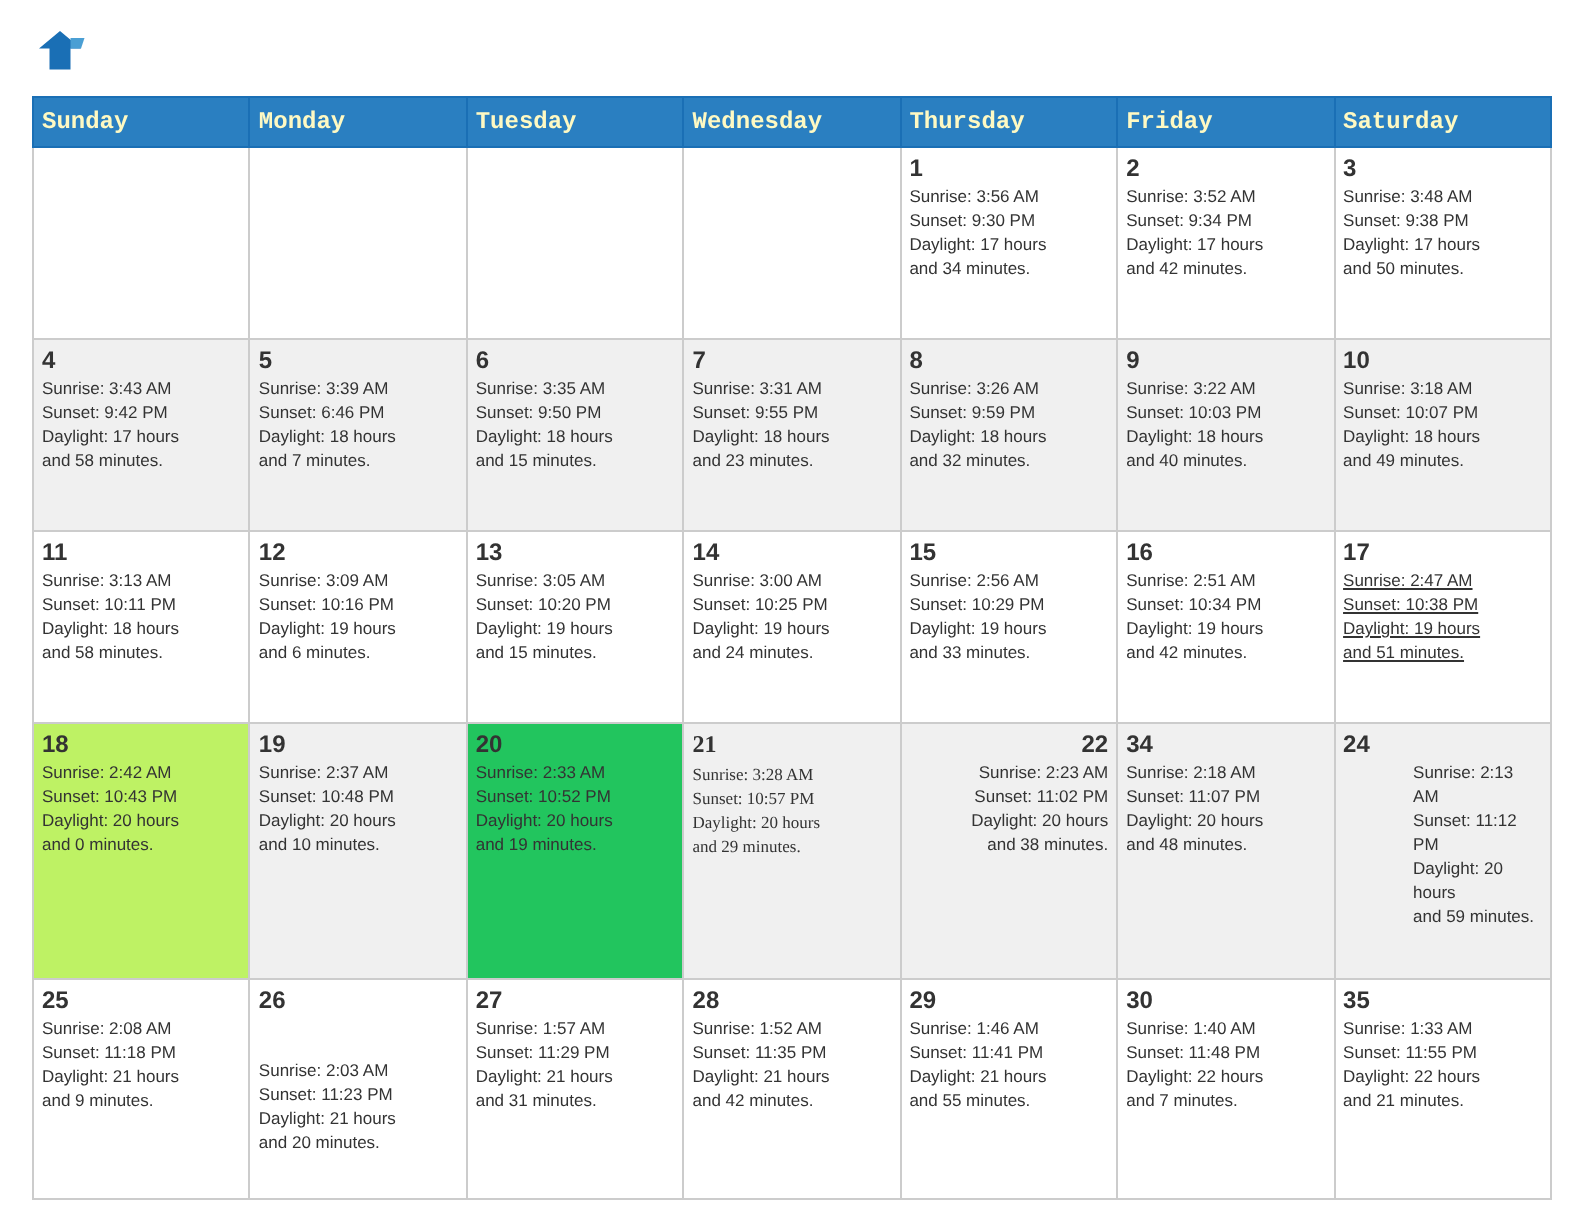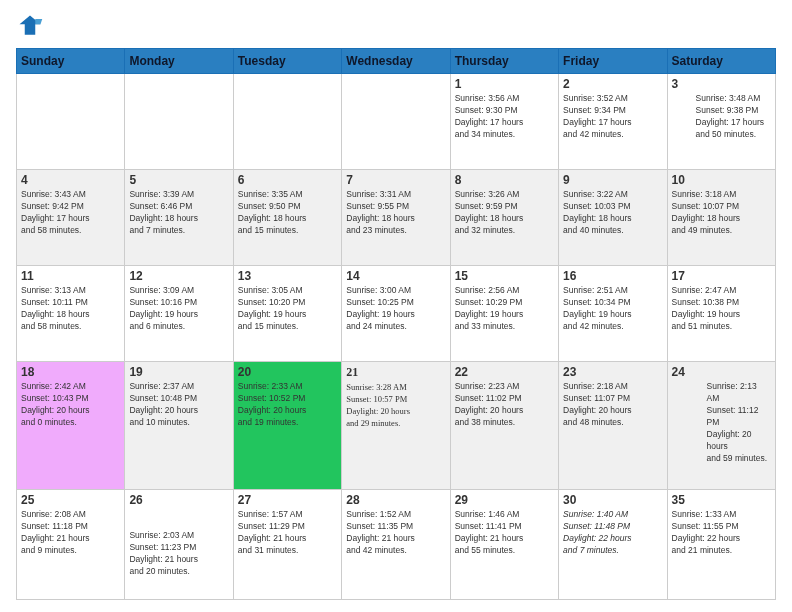--- a/index.html
+++ b/index.html
@@ -56,26 +56,27 @@
     }
     .calendar {
       flex: 1;
       border: 1px solid #ccc;
       border-collapse: collapse;
       width: 100%;
       table-layout: fixed;
     }
     .calendar th {
       background: #2a7fc1;
-      color: #0f172a;
+      color: #fef9c3;
       font-size: 12px;
       font-weight: bold;
       padding: 5px 4px;
       text-align: left;
       border: 1px solid #1a6fb5;
+      font-family: Liberation Mono, monospace;
     }
     .calendar td {
       border: 1px solid #ccc;
       vertical-align: top;
       padding: 3px 4px;
       font-size: 9px;
       color: #333;
       background: #fff;
       height: 80px;
     }
@@ -146,21 +147,21 @@
           </td>
           <td>
             <span class="day-number">2</span>
             <div class="day-info" style="white-space: pre-line;">Sunrise: 3:52 AM
 Sunset: 9:34 PM
 Daylight: 17 hours
 and 42 minutes.</div>
           </td>
           <td>
             <span class="day-number">3</span>
-            <div class="day-info" style="white-space: pre-line; margin-left: 24px;">Sunrise: 3:48 AM
+            <div class="day-info" style="white-space: pre-line;">Sunrise: 3:48 AM
 Sunset: 9:38 PM
 Daylight: 17 hours
 and 50 minutes.</div>
           </td>
         </tr>
         <tr>
           <td style="background: rgb(240, 240, 240);">
             <span class="day-number">4</span>
             <div class="day-info" style="white-space: pre-line;">Sunrise: 3:43 AM
 Sunset: 9:42 PM
@@ -248,28 +249,28 @@
           </td>
           <td>
             <span class="day-number">16</span>
             <div class="day-info" style="white-space: pre-line;">Sunrise: 2:51 AM
 Sunset: 10:34 PM
 Daylight: 19 hours
 and 42 minutes.</div>
           </td>
           <td>
             <span class="day-number">17</span>
-            <div class="day-info" style="white-space: pre-line;">Sunrise: 2:47 AM
+            <div class="day-info" style="white-space: pre-line; text-decoration: underline;">Sunrise: 2:47 AM
 Sunset: 10:38 PM
 Daylight: 19 hours
 and 51 minutes.</div>
           </td>
         </tr>
         <tr>
-          <td style="background: #f0abfc;">
+          <td style="background: #bef264;">
             <span class="day-number">18</span>
             <div class="day-info" style="white-space: pre-line;">Sunrise: 2:42 AM
 Sunset: 10:43 PM
 Daylight: 20 hours
 and 0 minutes.</div>
           </td>
           <td style="background: rgb(240, 240, 240);">
             <span class="day-number">19</span>
             <div class="day-info" style="white-space: pre-line;">Sunrise: 2:37 AM
 Sunset: 10:48 PM
@@ -283,29 +284,29 @@
 Daylight: 20 hours
 and 19 minutes.</div>
           </td>
           <td style="background: rgb(240, 240, 240); font-family: Liberation Serif, serif;">
             <span class="day-number">21</span>
             <div class="day-info" style="white-space: pre-line;">Sunrise: 3:28 AM
 Sunset: 10:57 PM
 Daylight: 20 hours
 and 29 minutes.</div>
           </td>
-          <td style="background: rgb(240, 240, 240);">
+          <td style="background: rgb(240, 240, 240); text-align: right;">
             <span class="day-number">22</span>
             <div class="day-info" style="white-space: pre-line;">Sunrise: 2:23 AM
 Sunset: 11:02 PM
 Daylight: 20 hours
 and 38 minutes.</div>
           </td>
           <td style="background: rgb(240, 240, 240);">
-            <span class="day-number">23</span>
+            <span class="day-number">34</span>
             <div class="day-info" style="white-space: pre-line;">Sunrise: 2:18 AM
 Sunset: 11:07 PM
 Daylight: 20 hours
 and 48 minutes.</div>
           </td>
           <td style="background: rgb(240, 240, 240);">
             <span class="day-number">24</span>
             <div class="day-info" style="white-space: pre-line; margin-left: 35px;">Sunrise: 2:13 AM
 Sunset: 11:12 PM
 Daylight: 20 hours
@@ -343,21 +344,21 @@
           </td>
           <td>
             <span class="day-number">29</span>
             <div class="day-info" style="white-space: pre-line;">Sunrise: 1:46 AM
 Sunset: 11:41 PM
 Daylight: 21 hours
 and 55 minutes.</div>
           </td>
           <td>
             <span class="day-number">30</span>
-            <div class="day-info" style="white-space: pre-line; font-style: italic;">Sunrise: 1:40 AM
+            <div class="day-info" style="white-space: pre-line;">Sunrise: 1:40 AM
 Sunset: 11:48 PM
 Daylight: 22 hours
 and 7 minutes.</div>
           </td>
           <td>
             <span class="day-number">35</span>
             <div class="day-info" style="white-space: pre-line;">Sunrise: 1:33 AM
 Sunset: 11:55 PM
 Daylight: 22 hours
 and 21 minutes.</div>

